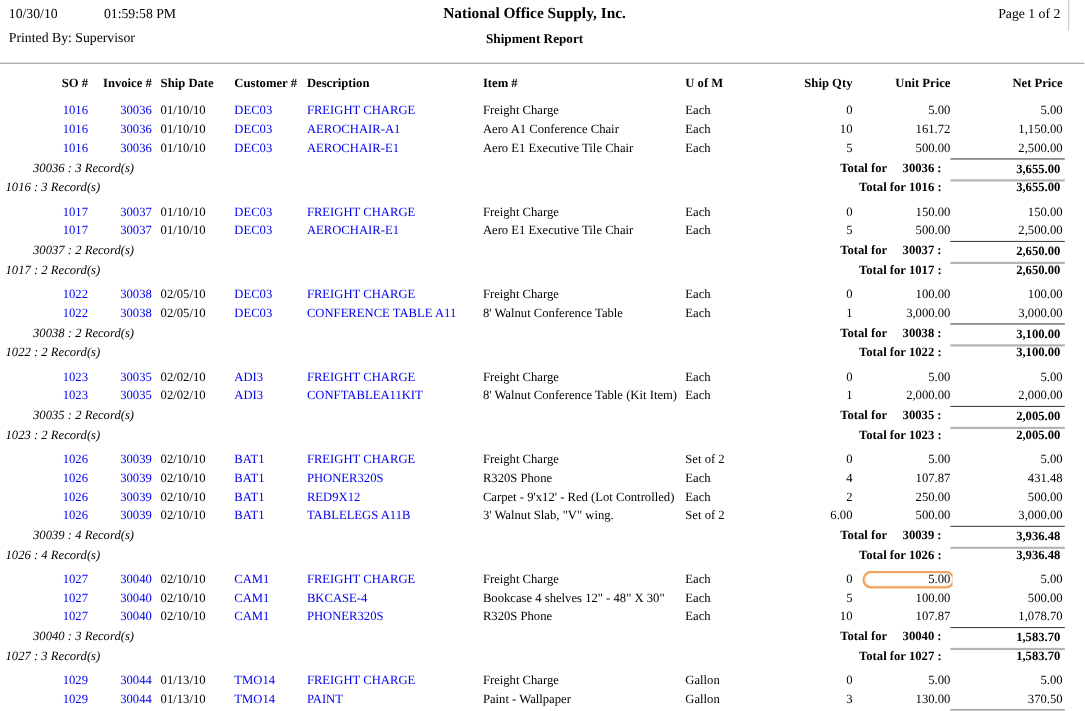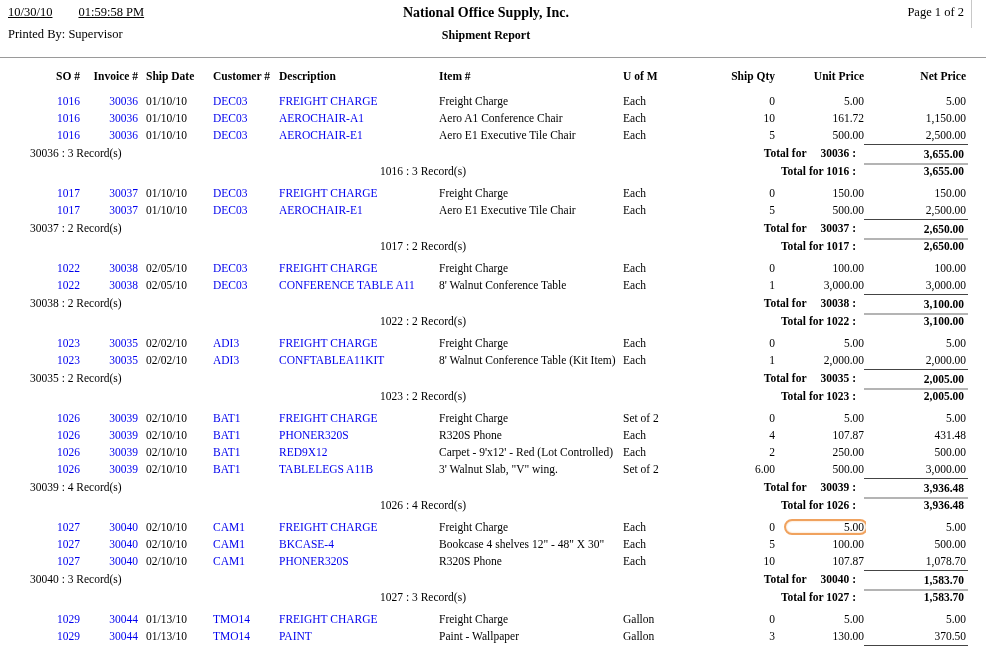--- a/index.html
+++ b/index.html
@@ -3,21 +3,21 @@
 <meta charset="utf-8">
 <style>
   html,body{margin:0;padding:0;background:#fff;}
   body{width:986px;height:646px;overflow:hidden;position:relative;
        font-family:"Liberation Serif","DejaVu Serif",serif;color:#000;}
   .page-edge{position:absolute;right:14px;top:0;width:1px;height:28px;background:#c8c8c8;}
 
   
   .rpt-header{display:flex;padding-top:5px;}
   .hdr-left{width:250px;padding-left:8px;font-size:12.5px;}
-  .hdr-left .line1{display:flex;gap:26px;text-decoration:underline;}
+  .hdr-left .line1{display:flex;gap:42px;}
   .hdr-left .line2{margin-top:7px;}
   .hdr-center{flex:1;text-align:center;}
   .company{font-weight:bold;font-size:14px;}
   .rpt-title{font-weight:bold;font-size:12px;margin-top:7px;}
   .hdr-right{width:250px;text-align:right;padding-right:22px;font-size:12.5px;}
   .hdr-rule{position:absolute;left:0;top:57px;width:986px;height:0;border-top:1px solid #9a9a9a;}
 
   
   .tbl{position:absolute;left:0;top:68px;width:986px;}
   .row{display:grid;
@@ -27,23 +27,23 @@
   .cell{overflow:hidden;}
   .ra{text-align:right;padding-right:2px;}
   .la{text-align:left;padding-left:3px;}
   .pl6{padding-left:6px;}
   .link{color:var(--link,#0000EE);}
   .group{margin-bottom:5px;}
 
   
   .trow{display:grid;grid-template-columns:466px 398px 104px;
         height:18px;line-height:18px;font-size:11.5px;white-space:nowrap;}
-  .recs{font-size:11.5px;}
+  .recs{font-style:italic;font-size:11.5px;}
   .recs.inv{padding-left:30px;}
-  .recs.so{padding-left:5px;text-align:right;}
+  .recs.so{padding-left:5px;}
   .tlabel{text-align:right;font-weight:bold;padding-right:8px;}
   .tlabel .gap{display:inline-block;width:14px;}
   .tamount{text-align:right;font-weight:bold;padding-right:4px;}
   .tamount.inv{border-top:1px solid #444;border-bottom:2px solid #b4b4b4;}
 
   
   .hl{position:relative;}
   .hl .hl-box{position:absolute;right:-2px;top:0px;width:84px;height:16px;
       border:2px solid #f0a25e;border-radius:8px;box-shadow:0 0 2px #f6c89a inset;box-sizing:border-box;}
 </style>

